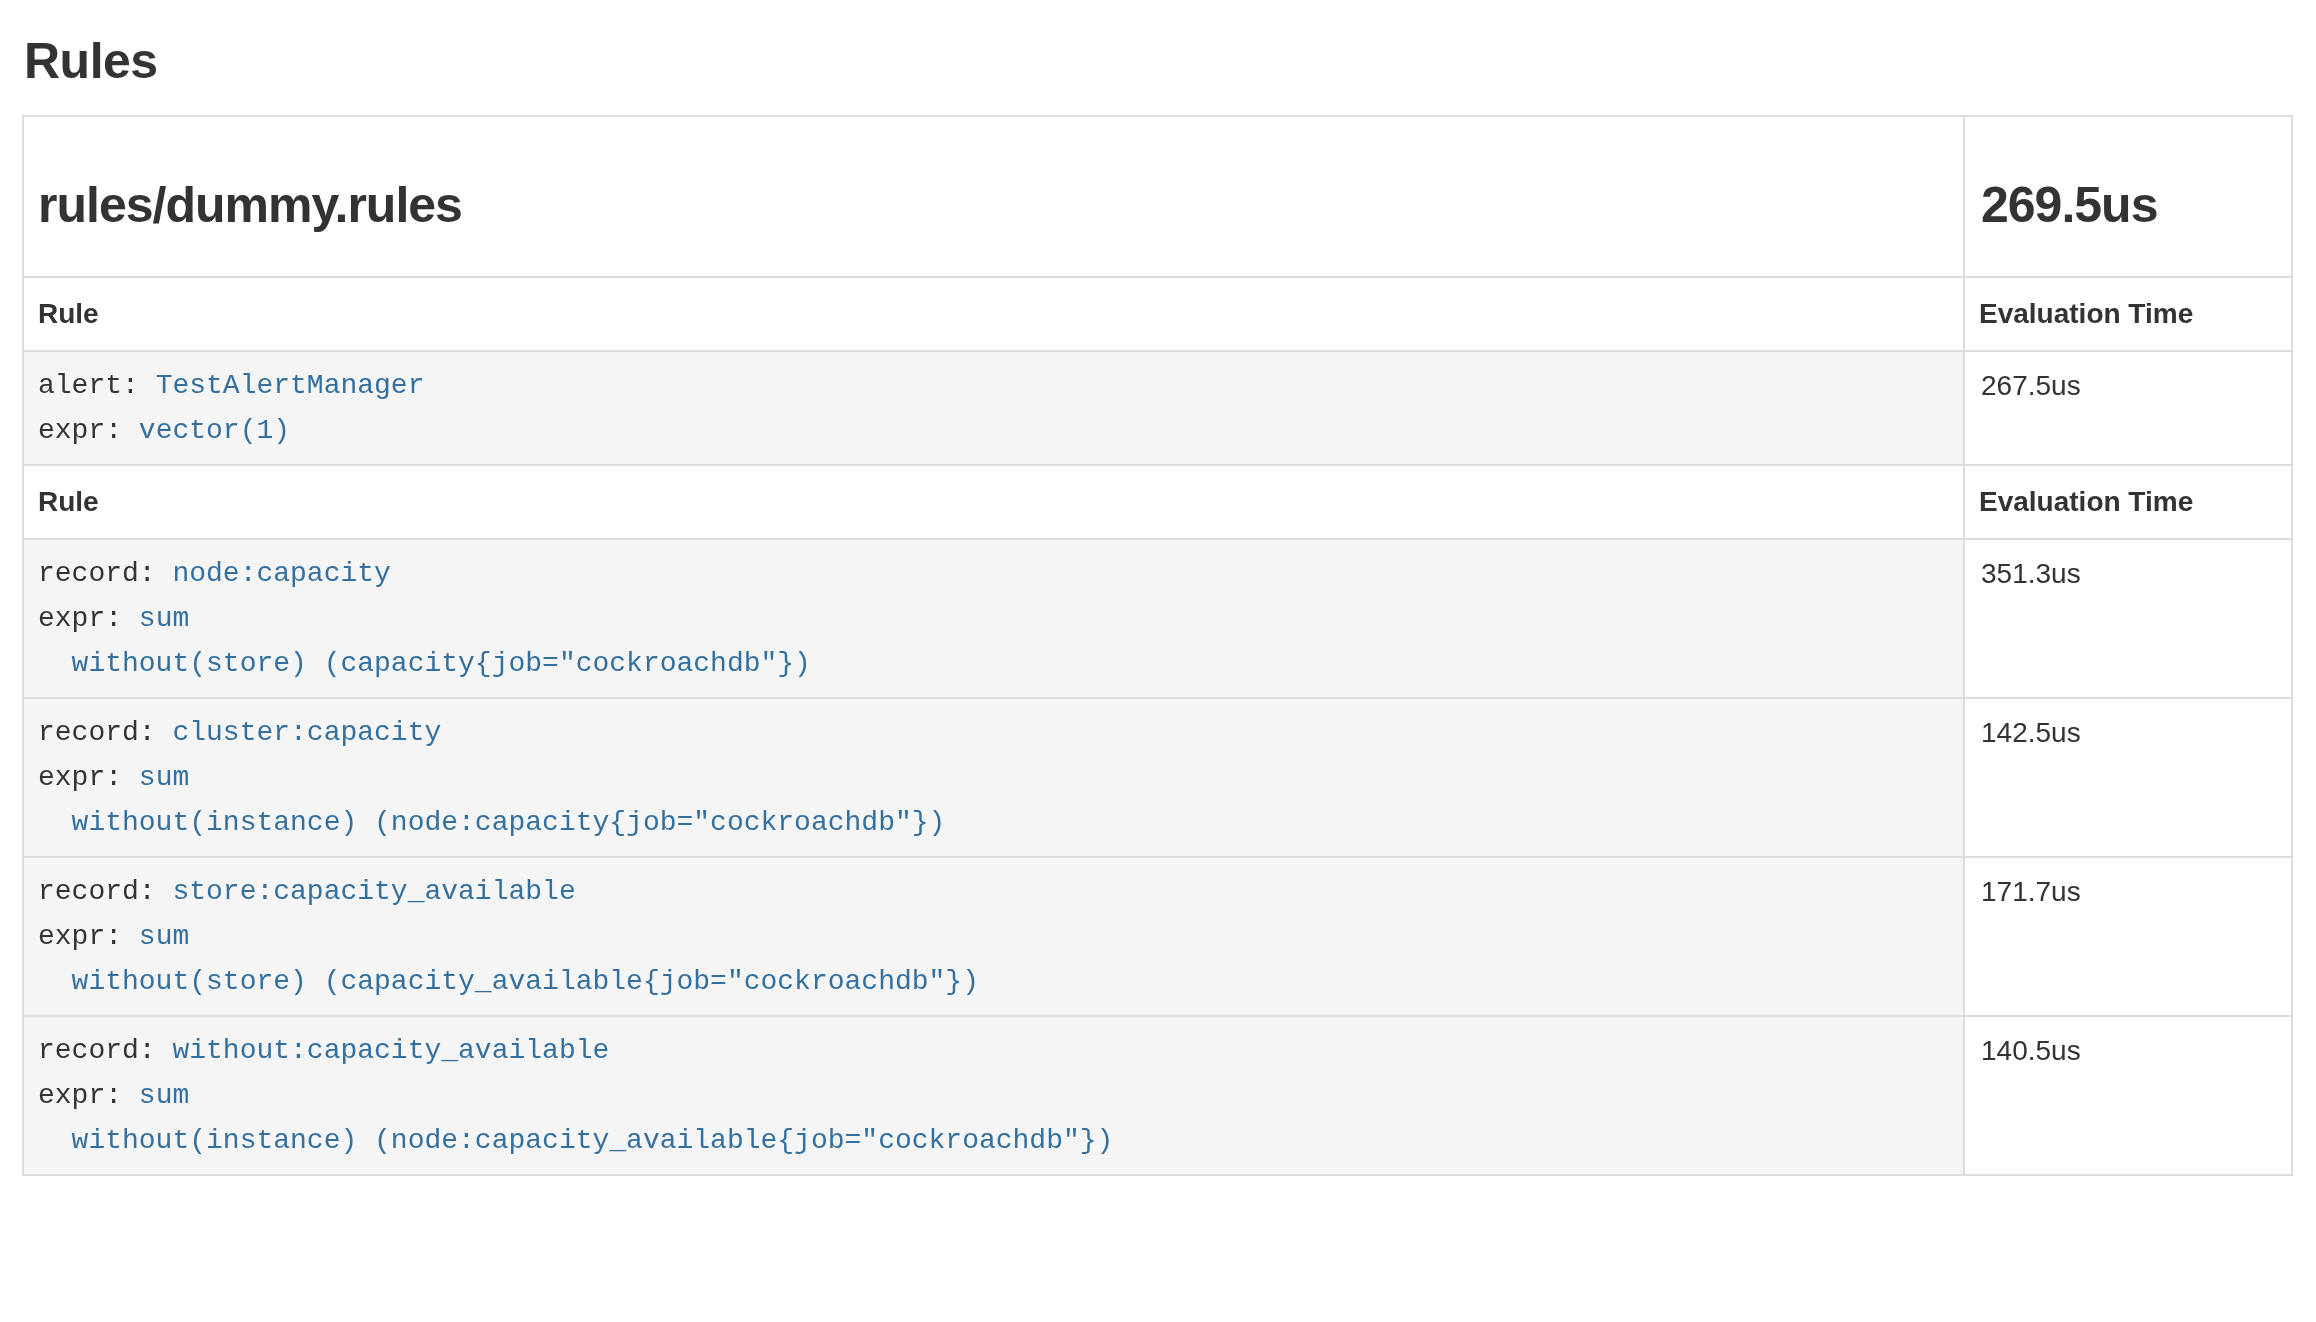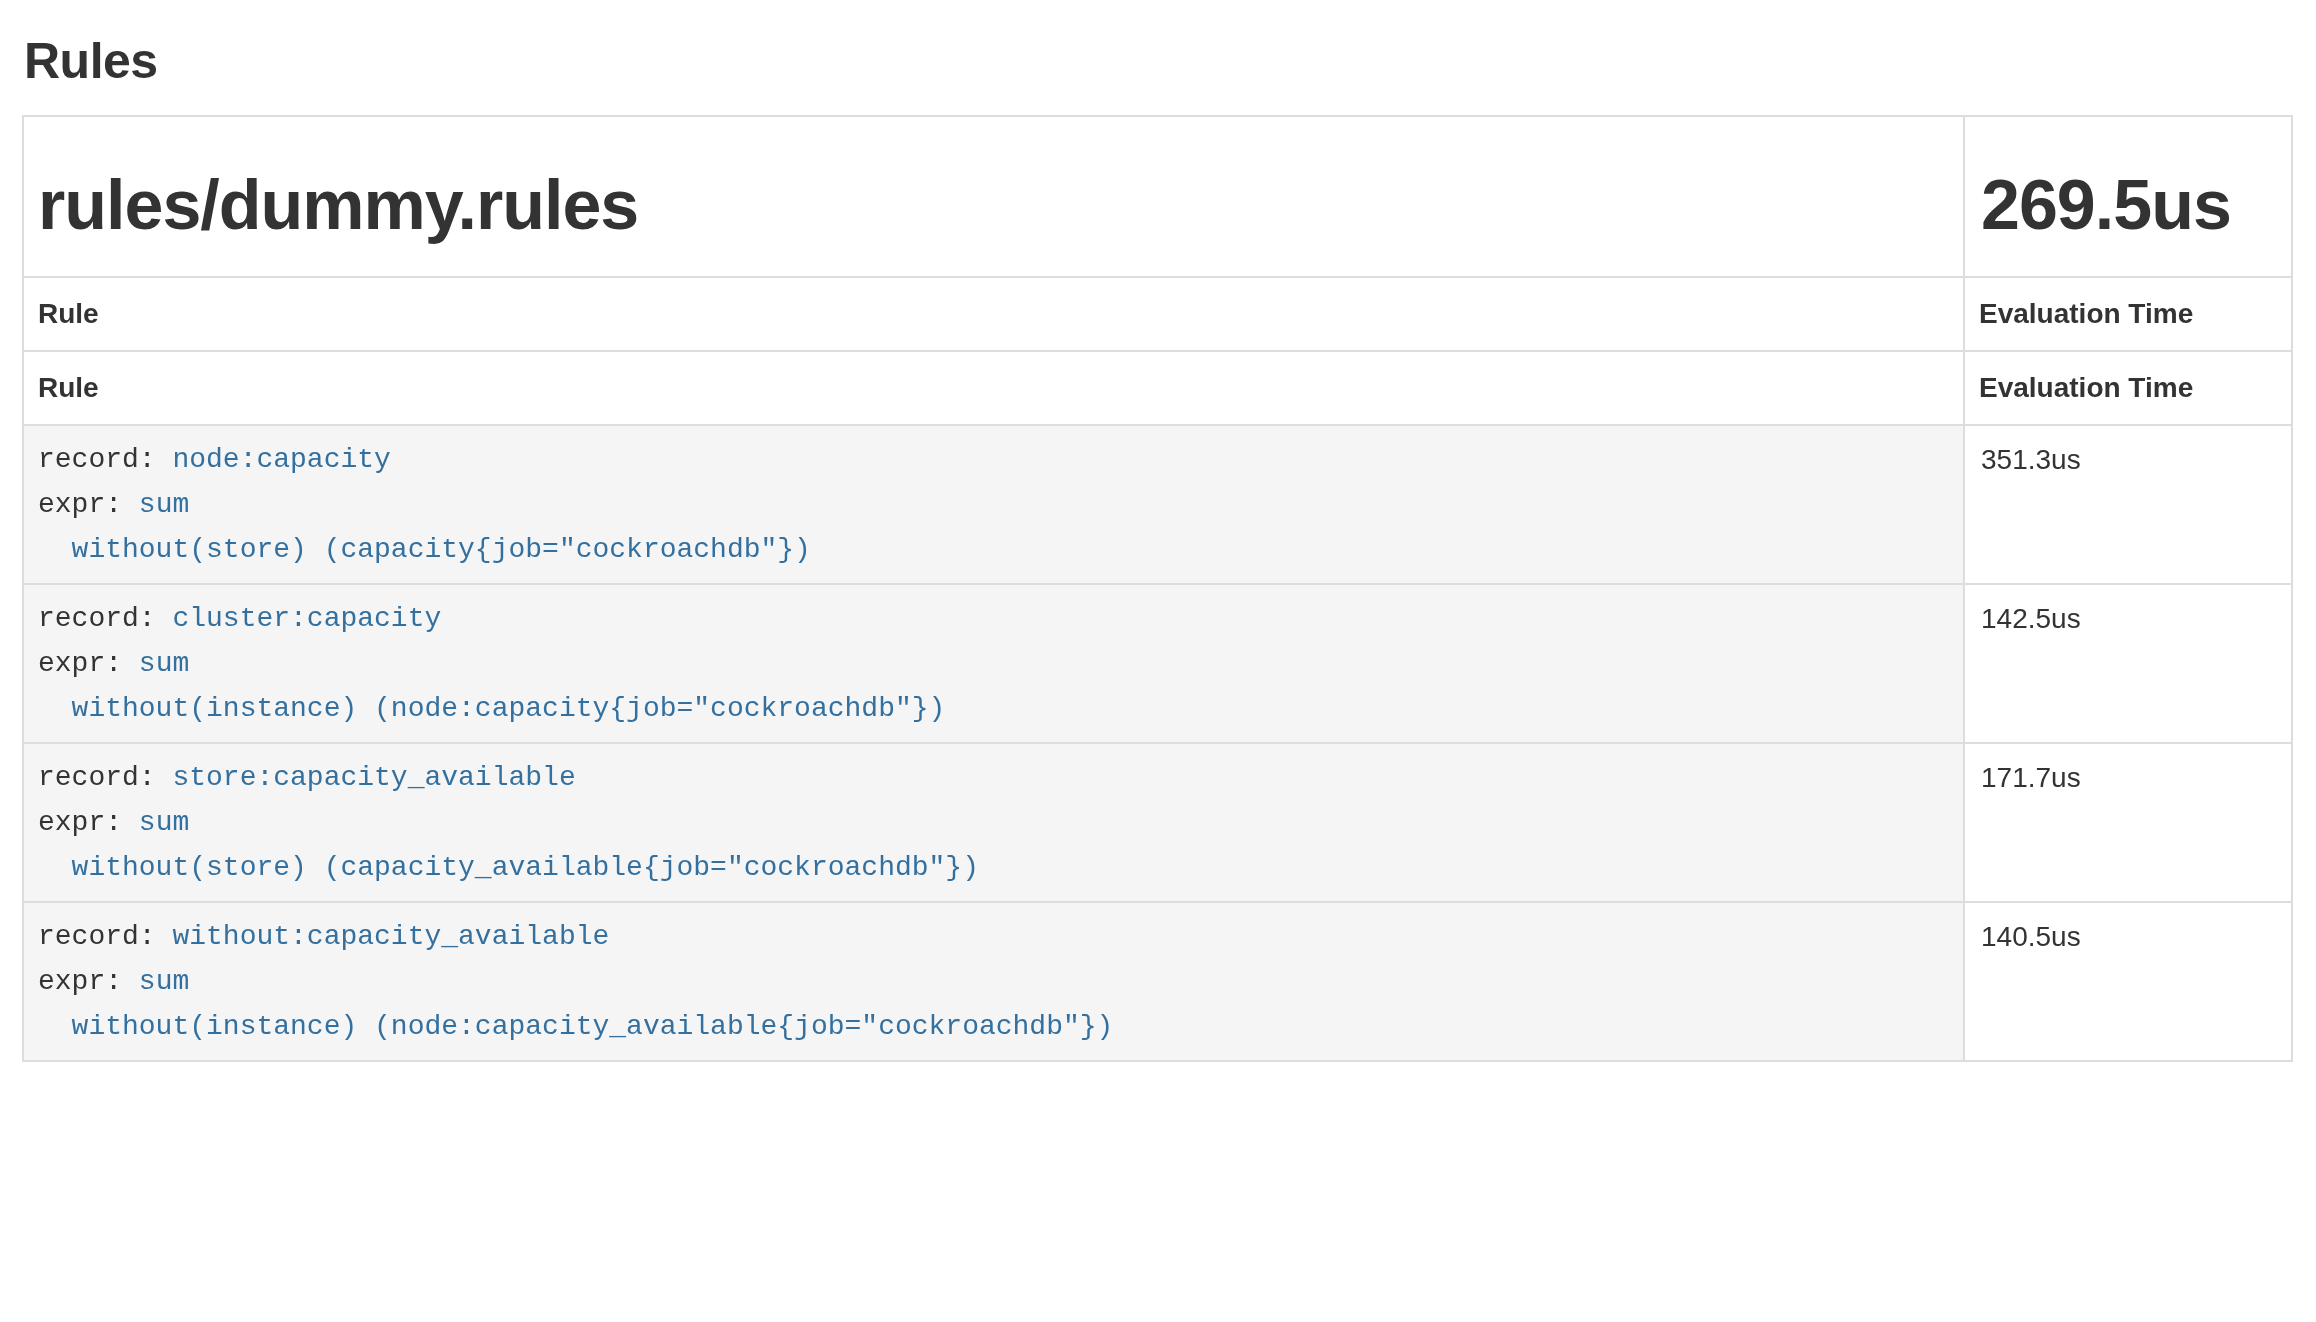--- a/index.html
+++ b/index.html
@@ -15,21 +15,21 @@
   }
   table.rules-table {
     border-collapse: collapse; width: 2271px; table-layout: fixed;
     background: #fff;
   }
   table.rules-table td { border: 2px solid #ddd; vertical-align: top; }
   col.time-col { width: 328px; }
   td.group-heading-cell { padding: 10px 14px; }
   td.group-time-cell { padding: 10px 16px; }
   .group-heading {
-    font-size: 70px; font-weight: 700; letter-spacing: -1px;
+    font-size: 50px; font-weight: 700; letter-spacing: -1px;
     line-height: 80px; margin: 38px 0 21px 0; color: #333;
   }
   td.col-label-cell { padding: 16px 14px; font-weight: 700; line-height: 40px; }
   td.rule-cell { background: #f5f5f5; padding: 11px 14px; }
   pre.rule-expression {
     margin: 0; padding: 0;
     font-family: "Liberation Mono", monospace;
     font-size: 28px; line-height: 45px; color: #333;
     white-space: pre;
   }
@@ -57,20 +57,26 @@
             <h2 class="group-heading">rules/dummy.rules</h2>
           </td>
           <td class="group-time-cell">
             <h2 class="group-heading">269.5us</h2>
           </td>
         </tr>
         <tr>
           <td class="col-label-cell">Rule</td>
           <td class="col-label-cell">Evaluation Time</td>
         </tr>
+        <tr>
+          <td class="rule-cell">
+            <pre class="rule-expression"><span class="code-line"><span>alert: </span><a class="rule-link">TestAlertManager</a></span><span class="code-line"><span>expr: </span><a class="rule-link">vector(1)</a></span></pre>
+          </td>
+          <td class="eval-cell">267.5us</td>
+        </tr>
 
         <tr>
           <td class="col-label-cell">Rule</td>
           <td class="col-label-cell">Evaluation Time</td>
         </tr>
 
         <tr>
           <td class="rule-cell">
             <pre class="rule-expression"><span class="code-line"><span>record: </span><a class="rule-link">node:capacity</a></span><span class="code-line"><span>expr: </span><a class="rule-link">sum</a></span><span class="code-line"><a class="rule-link">  without(store) (capacity{job="cockroachdb"})</a></span></pre>
           </td>

